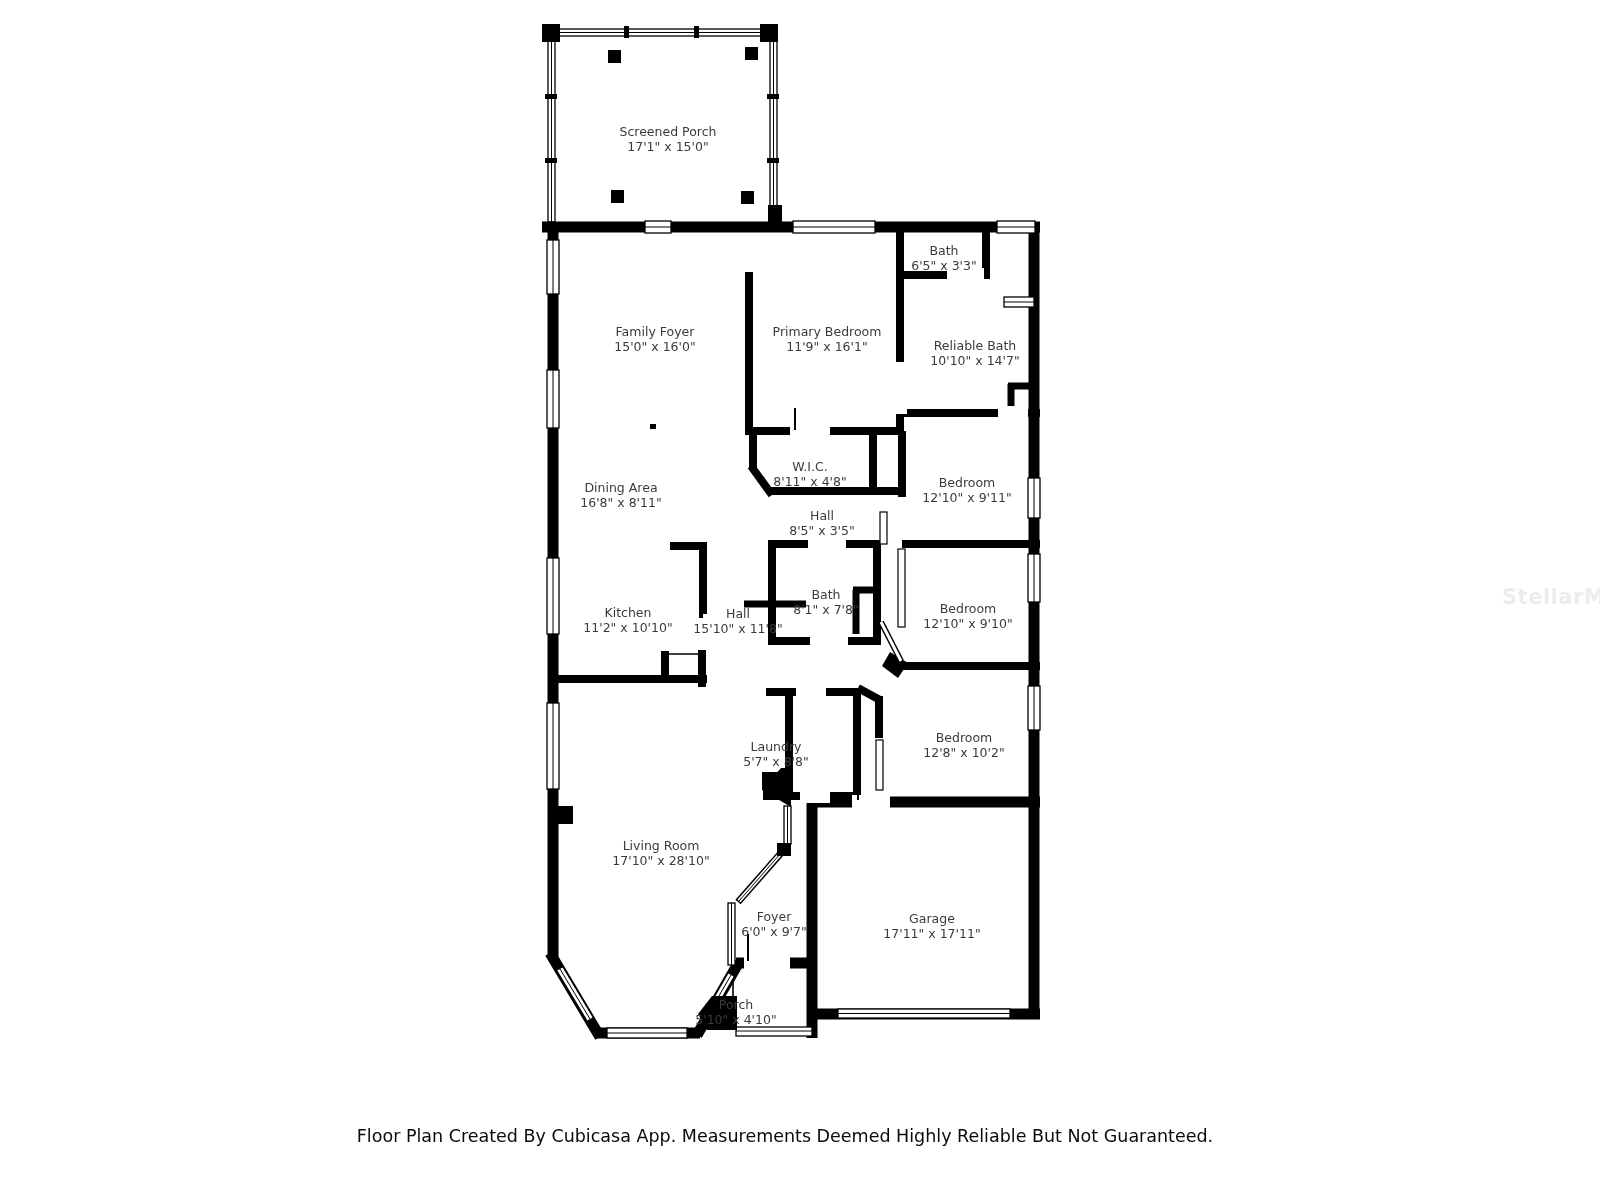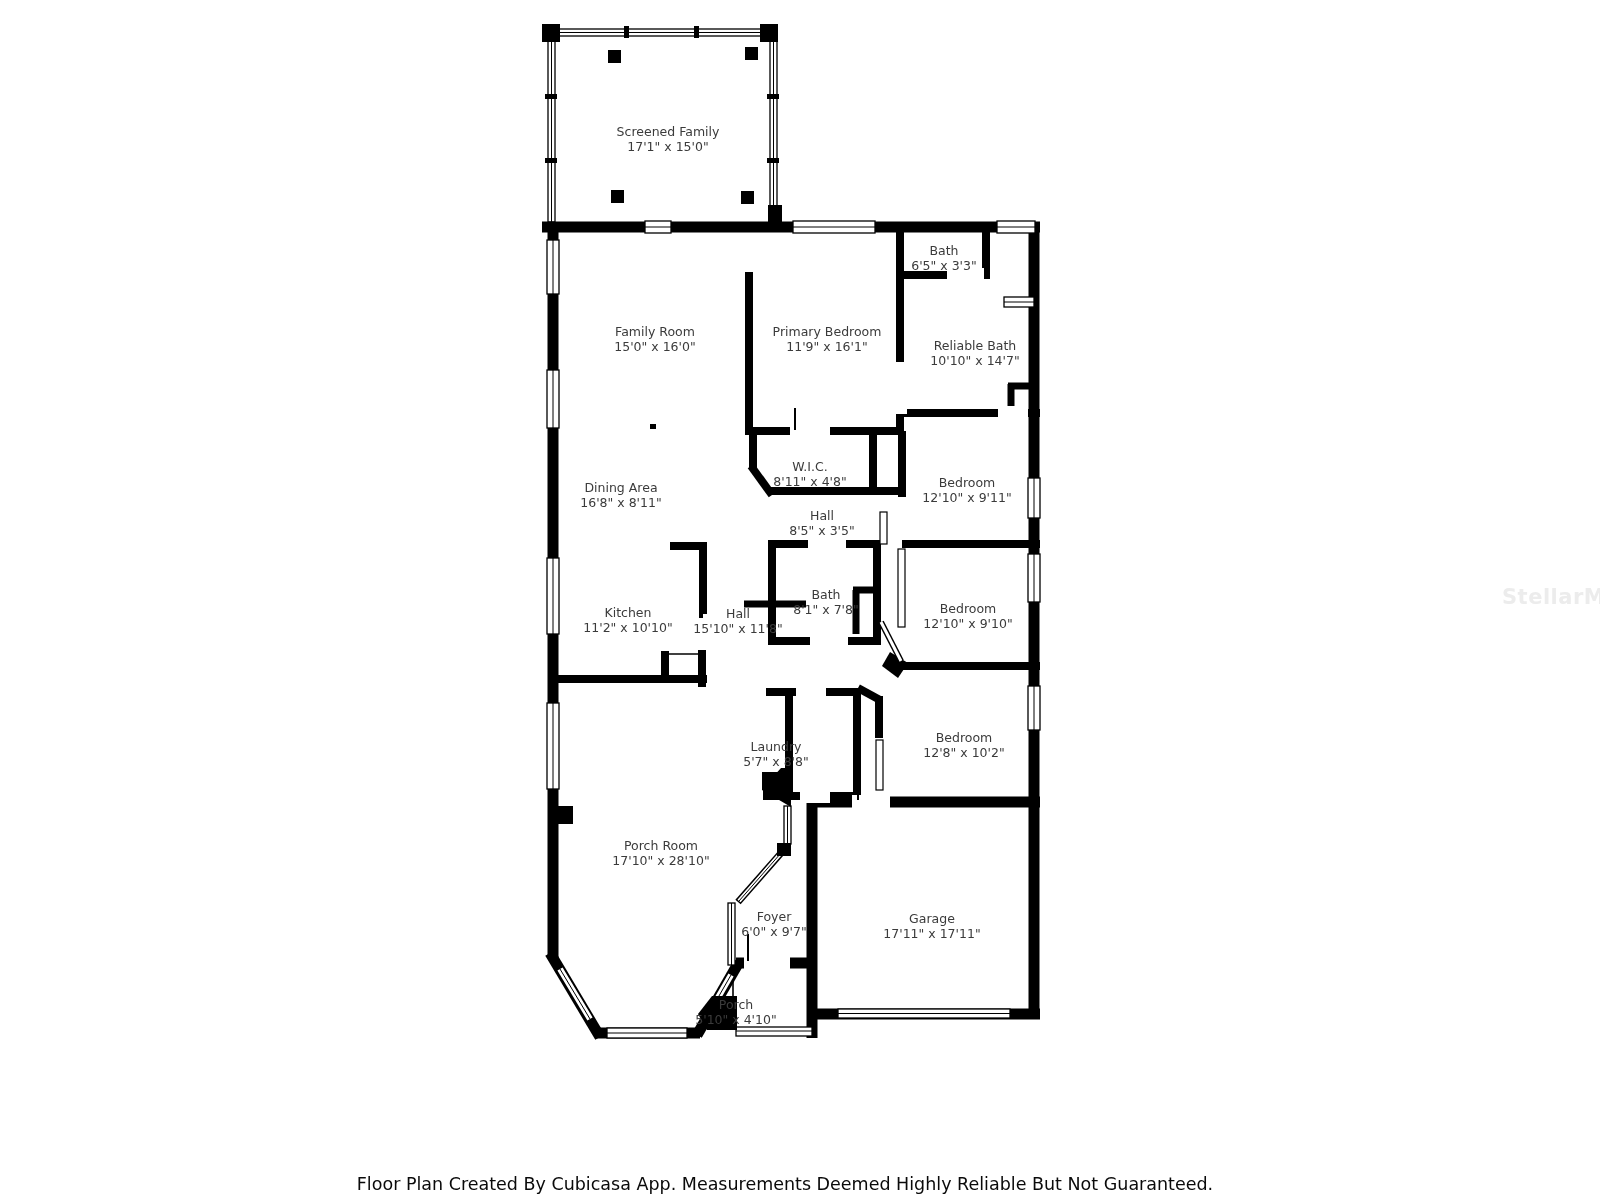--- a/index.html
+++ b/index.html
@@ -12,21 +12,21 @@
   .wthin{stroke-width:7;}
   .gap{fill:#ffffff;stroke:none;}
   .win rect{fill:#ffffff;stroke:#000;stroke-width:1.3;}
   .win line{stroke:#000;stroke-width:1;}
   .blk{fill:#000;stroke:none;}
   .leaf{fill:#ffffff;stroke:#000;stroke-width:1.2;}
   .hair{stroke:#000;stroke-width:1.6;}
   .rl{position:absolute;transform:translate(-50%,-50%);text-align:center;color:#3b3b3b;
       font-size:12.5px;line-height:15px;white-space:nowrap;}
   .rl span{display:block;}
-  .disclaimer{position:absolute;left:785px;top:1174px;transform:translateX(-50%);
+  .disclaimer{position:absolute;left:785px;top:1126px;transform:translateX(-50%);
       font-size:17.5px;color:#0a0a0a;white-space:nowrap;}
   .watermark{position:absolute;left:1502px;top:585px;font-size:21px;font-weight:bold;
       color:#ececec;letter-spacing:.5px;}
 </style>
 </head>
 <body>
 
 <div class="canvas">
 
   <svg class="plan-svg" width="1600" height="1200" viewBox="0 0 1600 1200" xmlns="http://www.w3.org/2000/svg">
@@ -188,25 +188,25 @@
       <rect class="leaf" x="876" y="740" width="7" height="50"></rect>
       <line x1="881" y1="622" x2="901" y2="661" stroke="#000" stroke-width="6"></line>
       <line x1="881" y1="622" x2="901" y2="661" stroke="#fff" stroke-width="3"></line>
       <line x1="748" y1="961" x2="748" y2="934" stroke="#000" stroke-width="2"></line>
       <line x1="858" y1="800" x2="858" y2="776" stroke="#000" stroke-width="2"></line>
       <line x1="795" y1="430" x2="795" y2="408" stroke="#000" stroke-width="2"></line>
     </g>
   </svg>
 
   <div class="rl" style="left:668px;top:139px">
-    <span>Screened Family</span>
+    <span>Screened Porch</span>
     <span>17'1" x 15'0"</span>
   </div>
   <div class="rl" style="left:655px;top:339px">
-    <span>Family Room</span>
+    <span>Family Foyer</span>
     <span>15'0" x 16'0"</span>
   </div>
   <div class="rl" style="left:827px;top:339px">
     <span>Primary Bedroom</span>
     <span>11'9" x 16'1"</span>
   </div>
   <div class="rl" style="left:944px;top:258px">
     <span>Bath</span>
     <span>6'5" x 3'3"</span>
   </div>
@@ -248,21 +248,21 @@
   </div>
   <div class="rl" style="left:776px;top:754px">
     <span>Laundry</span>
     <span>5'7" x 8'8"</span>
   </div>
   <div class="rl" style="left:964px;top:745px">
     <span>Bedroom</span>
     <span>12'8" x 10'2"</span>
   </div>
   <div class="rl" style="left:661px;top:853px">
-    <span>Porch Room</span>
+    <span>Living Room</span>
     <span>17'10" x 28'10"</span>
   </div>
   <div class="rl" style="left:774px;top:924px">
     <span>Foyer</span>
     <span>6'0" x 9'7"</span>
   </div>
   <div class="rl" style="left:932px;top:926px">
     <span>Garage</span>
     <span>17'11" x 17'11"</span>
   </div>

